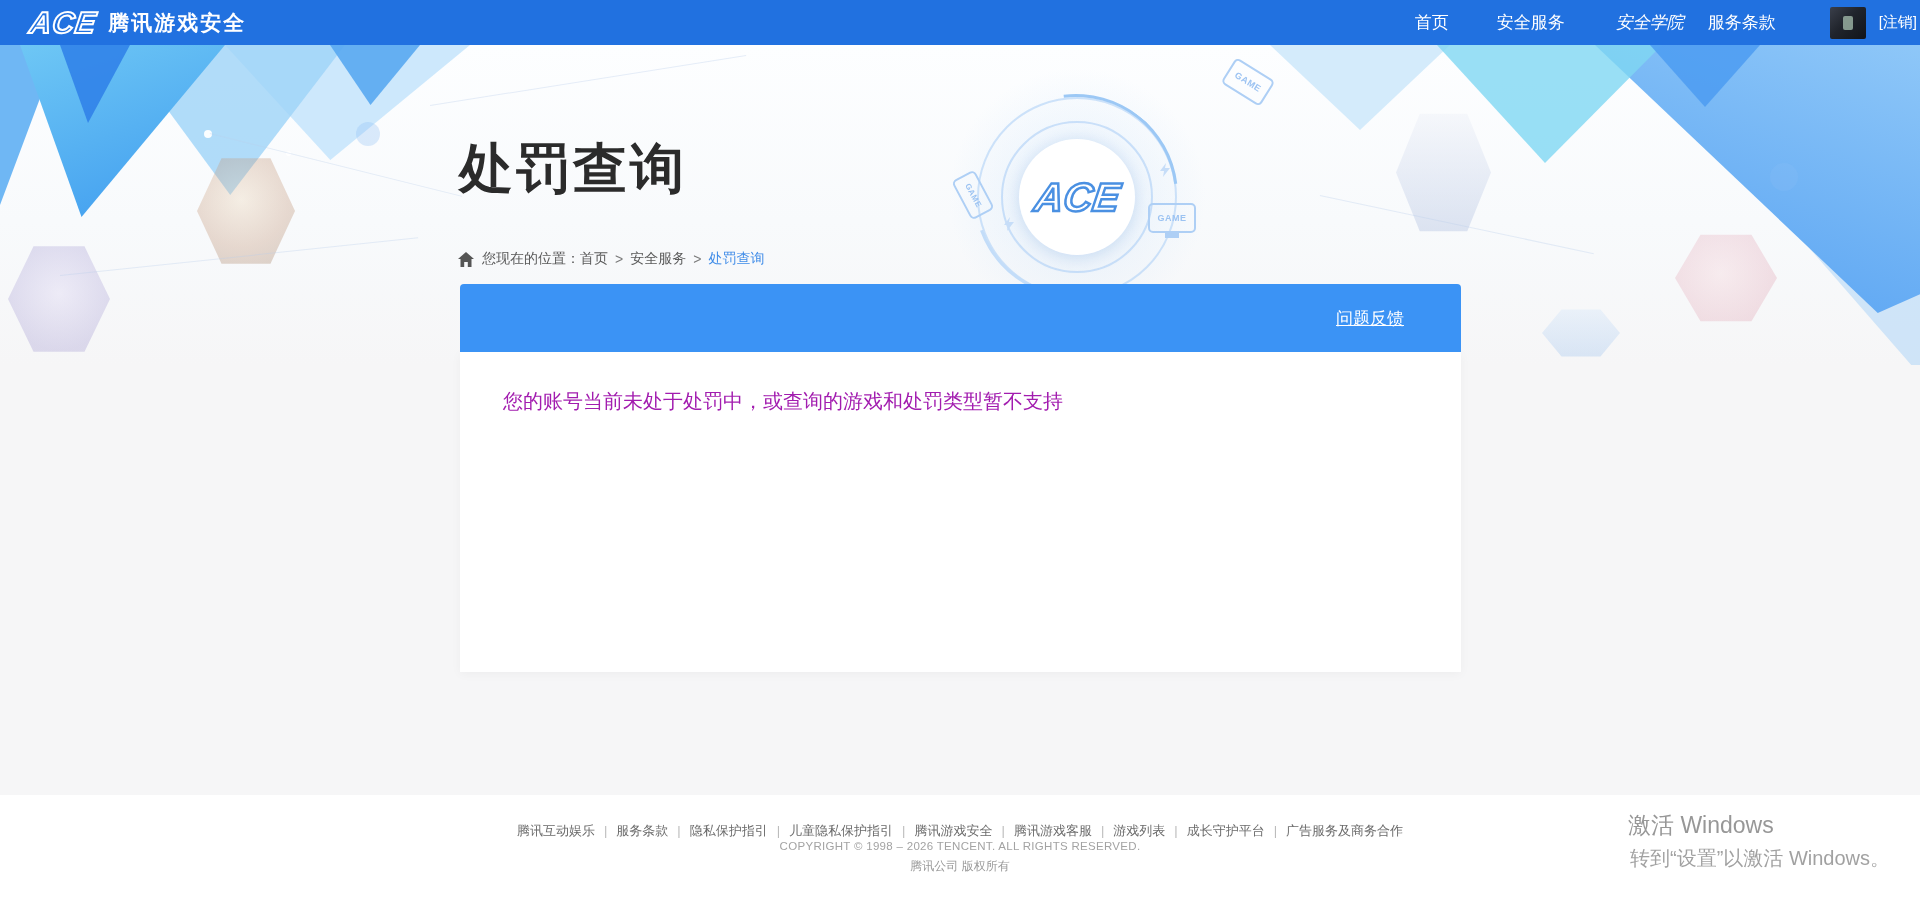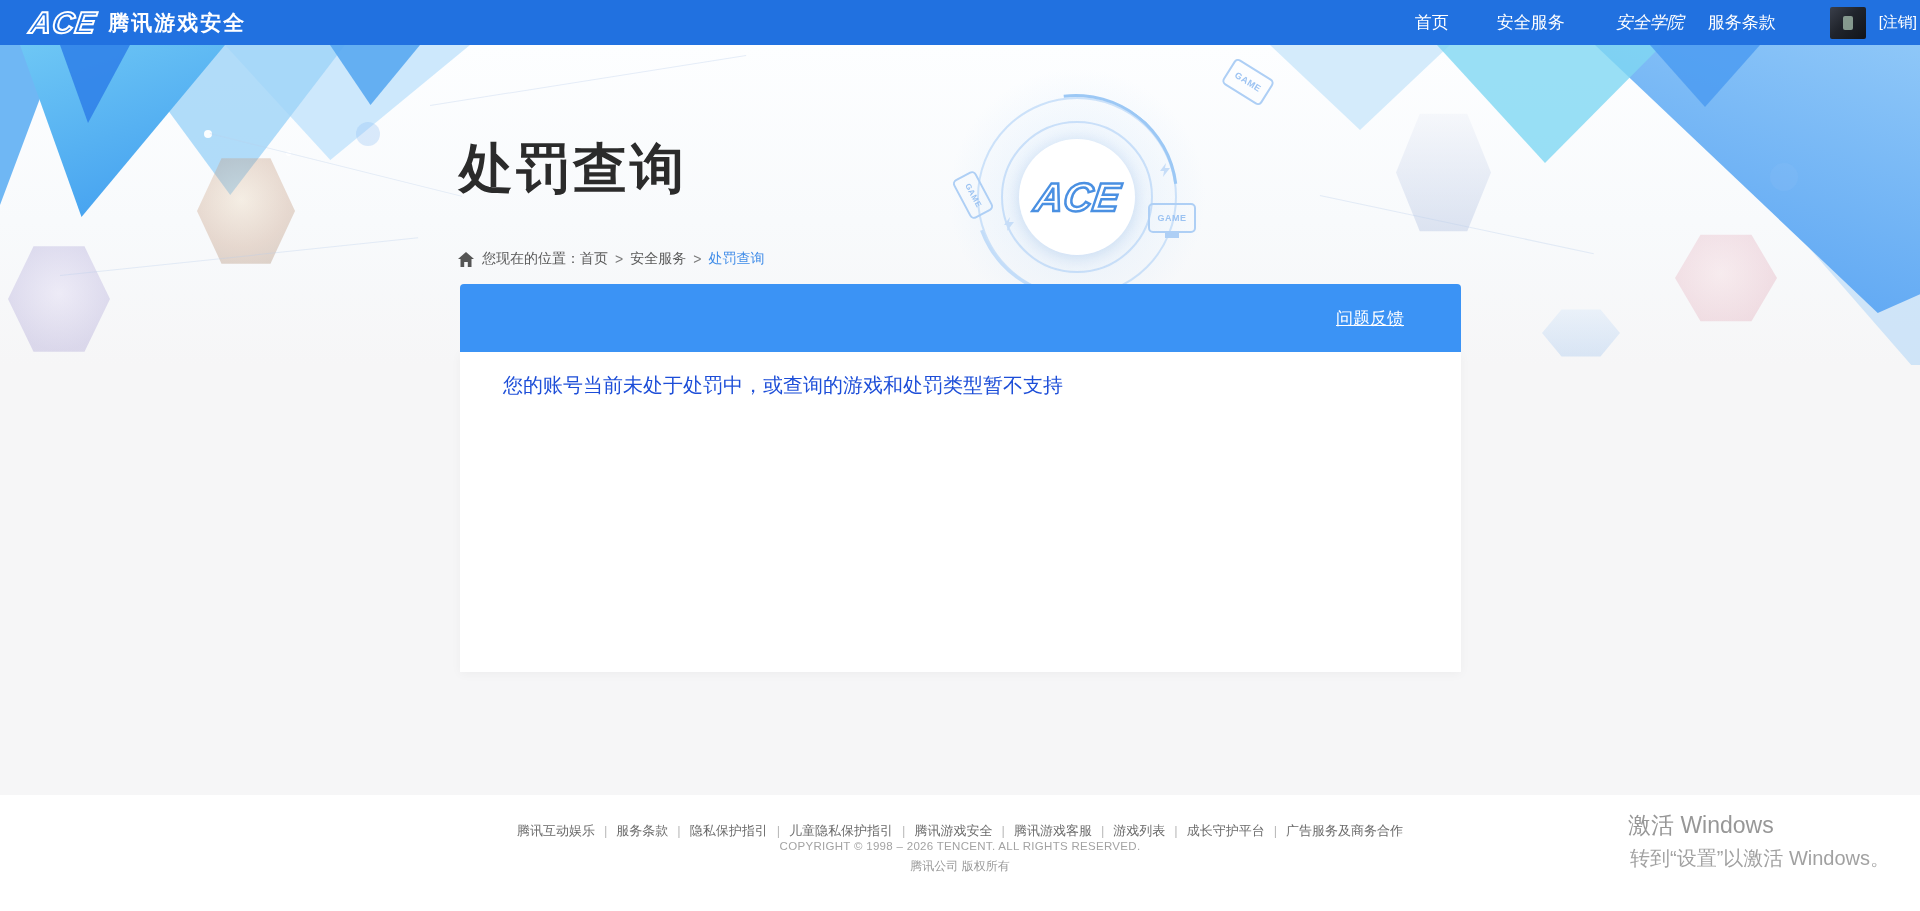--- a/index.html
+++ b/index.html
@@ -85,21 +85,21 @@
   .breadcrumb .sep { margin:0 7px; color:#7a7a7a; }
   .crumb-link { color:#5a5a5a; cursor:pointer; }
   .crumb-current { color:#3f8ce8; }
 
   
   .card { position:absolute; left:460px; top:284px; width:1001px; z-index:10; }
   .card-header { height:68px; background:#3b93f5; border-radius:4px 4px 0 0; position:relative; }
   .feedback-link { position:absolute; right:57px; top:23px; color:#ffffff; font-size:17px;
                    text-decoration:underline; cursor:pointer; }
   .card-body { height:320px; background:#ffffff; box-shadow:0 2px 10px rgba(0,0,0,.04); }
-  .card-message { padding:20px 0 0 43px; font-size:20px; color:#1d4ed8; }
+  .card-message { padding:36px 0 0 43px; font-size:20px; color:#a21caf; }
 
   
   .footer { position:absolute; left:0; top:795px; width:1920px; height:116px; background:#ffffff;
             text-align:center; padding-top:27px; }
   .footer-links { font-size:13px; color:#6b6b6b; }
   .footer-links a { color:#6b6b6b; text-decoration:none; cursor:pointer; }
   .footer-links a + a::before { content:"|"; color:#bbb; margin:0 9px; cursor:default; }
   .footer-copy { font-size:11.5px; color:#a3a3a3; letter-spacing:.3px; }
   .footer-company { margin-top:6px; font-size:12px; color:#9a9a9a; }
 

